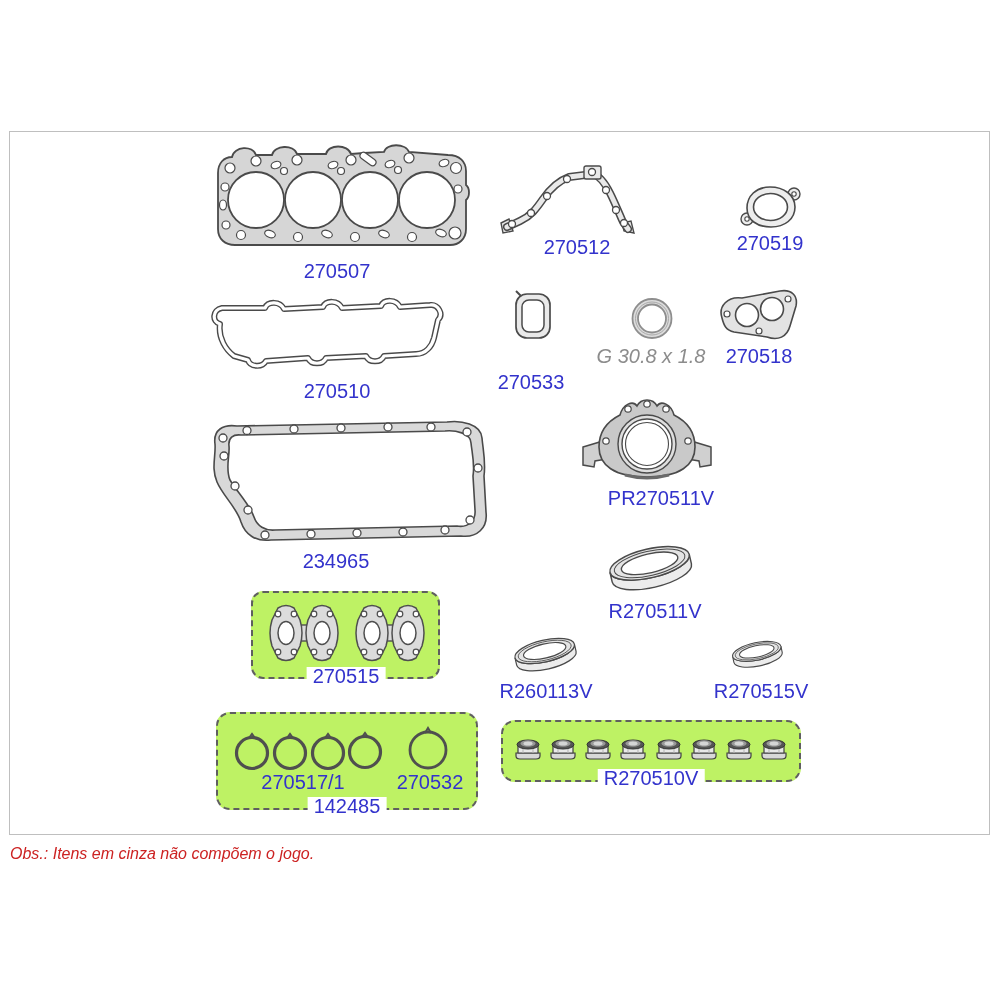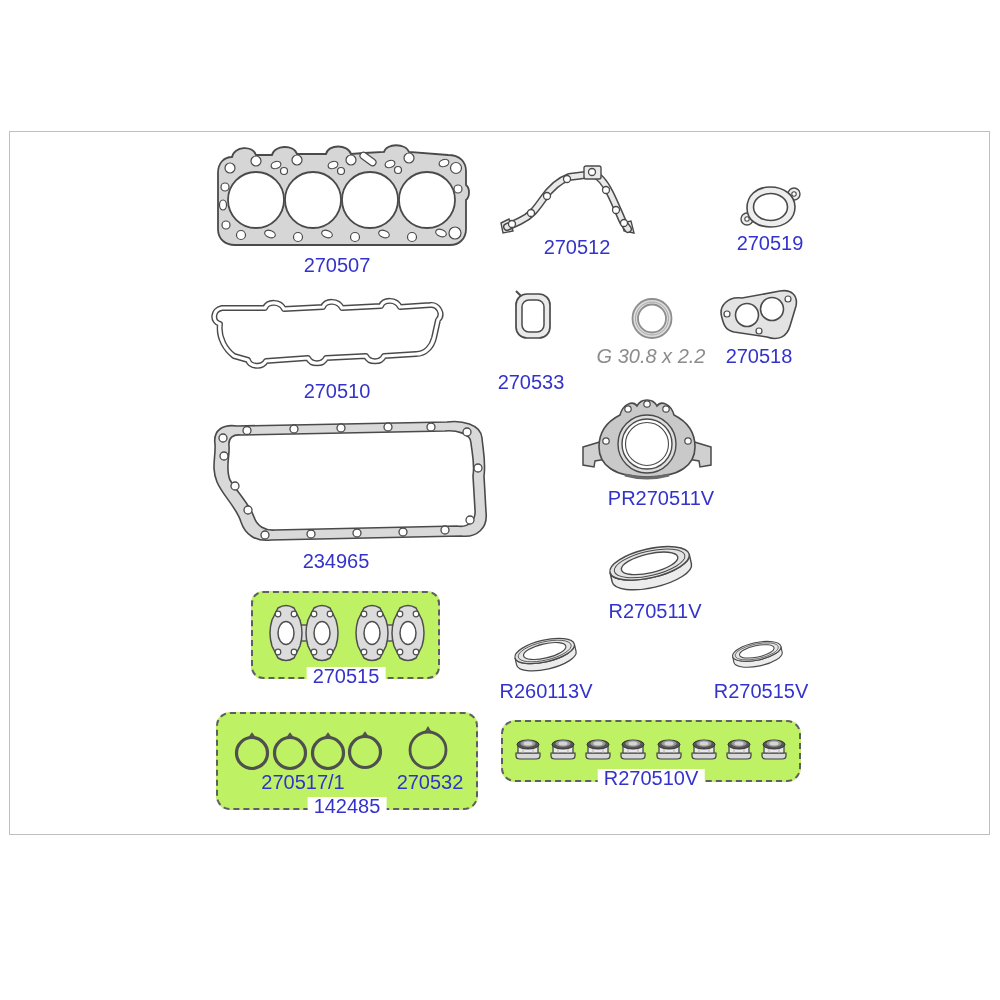--- a/index.html
+++ b/index.html
@@ -53,21 +53,21 @@
           <ellipse cx="62" cy="93" rx="5.5" ry="3.5" transform="rotate(20 62 93)"></ellipse>
           <ellipse cx="119" cy="93" rx="5.5" ry="3.5" transform="rotate(20 119 93)"></ellipse>
           <ellipse cx="176" cy="93" rx="5.5" ry="3.5" transform="rotate(20 176 93)"></ellipse>
           <ellipse cx="233" cy="92" rx="5.5" ry="3.5" transform="rotate(20 233 92)"></ellipse>
           <circle cx="90" cy="96" r="4.5"></circle>
             <circle cx="147" cy="96" r="4.5"></circle>
             <circle cx="204" cy="96" r="4.5"></circle>
         </g>
       </svg>
     </div>
-    <div class="plabel" style="left:327px;top:124px;">270507</div>
+    <div class="plabel" style="left:327px;top:130px;">270507</div>
 
     <div class="part" style="left:488px;top:33px;">
       <svg width="140" height="72" viewBox="0 0 140 72">
         <path d="M3,58 L11,54 L15,66 L5,68 Z" fill="#e9e9e9" stroke="#4a4a4a" stroke-width="1.4"></path>
         <path d="M124,58 L133,56 L136,68 L126,66 Z" fill="#e9e9e9" stroke="#4a4a4a" stroke-width="1.4"></path>
         <path d="M9,62 L22,56 C33,51 38,44 45,34 C52,24 60,16 71,12 L95,9 C102,11 107,18 112,28 C117,38 121,48 125,57 L130,64" fill="none" stroke="#4a4a4a" stroke-width="8" stroke-linejoin="round" stroke-linecap="round"></path>
         <path d="M9,62 L22,56 C33,51 38,44 45,34 C52,24 60,16 71,12 L95,9 C102,11 107,18 112,28 C117,38 121,48 125,57 L130,64" fill="none" stroke="#e9e9e9" stroke-width="5" stroke-linejoin="round" stroke-linecap="round"></path>
         <rect x="86" y="1" width="17" height="13" rx="2" fill="#e9e9e9" stroke="#4a4a4a" stroke-width="1.4"></rect>
         <g fill="#fff" stroke="#4a4a4a" stroke-width="1.3">
           <circle cx="14" cy="59" r="3.5"></circle>
@@ -104,21 +104,21 @@
     </div>
     <div class="plabel" style="left:521px;top:215px;margin-top:26px;">270533</div>
 
     <div class="part" style="left:619px;top:165px;">
       <svg width="46" height="44" viewBox="0 0 46 44">
         <circle cx="23" cy="21.5" r="19.5" fill="#dcdcdc" stroke="#8e8e8e" stroke-width="1.8"></circle>
         <circle cx="23" cy="21.5" r="16.5" fill="none" stroke="#a8a8a8" stroke-width="1"></circle>
         <circle cx="23" cy="21.5" r="14" fill="#fff" stroke="#8e8e8e" stroke-width="1.8"></circle>
       </svg>
     </div>
-    <div class="plabel gray" style="left:641px;top:215px;">G 30.8 x 2.2</div>
+    <div class="plabel gray" style="left:641px;top:215px;">G 30.8 x 1.8</div>
 
     <div class="part" style="left:704px;top:156px;">
       <svg width="86" height="54" viewBox="0 0 86 54">
         <path d="M8,30 C4,18 14,8 28,10 L66,3 C78,1 84,8 82,18 L76,38 C73,49 64,53 53,49 L20,44 C12,42 10,38 8,30 Z" fill="#e3e3e3" stroke="#4a4a4a" stroke-width="1.6"></path>
         <circle cx="33" cy="27" r="11.5" fill="#fff" stroke="#4a4a4a" stroke-width="1.6"></circle>
         <circle cx="58" cy="21" r="11.5" fill="#fff" stroke="#4a4a4a" stroke-width="1.6"></circle>
         <g fill="#fff" stroke="#4a4a4a" stroke-width="1.2">
           <circle cx="13" cy="26" r="3"></circle>
             <circle cx="74" cy="11" r="3"></circle>
             <circle cx="45" cy="43" r="3"></circle>
@@ -360,13 +360,14 @@
             <ellipse cx="15" cy="10.5" rx="11" ry="4.5" fill="#555" stroke="#333" stroke-width="1"></ellipse>
             <ellipse cx="15" cy="9.5" rx="7.5" ry="3.2" fill="#999"></ellipse>
             <ellipse cx="15" cy="9.5" rx="4.5" ry="2" fill="#d5d5d5"></ellipse>
           </svg>
       </div>
       <div class="plabel onbox" style="left:148px;top:47px;">R270510V</div>
     </div>
 
   </div>
 
+  <div class="note">Obs.: Itens em cinza não compõem o jogo.</div>
 </div>
 
 </body></html>

